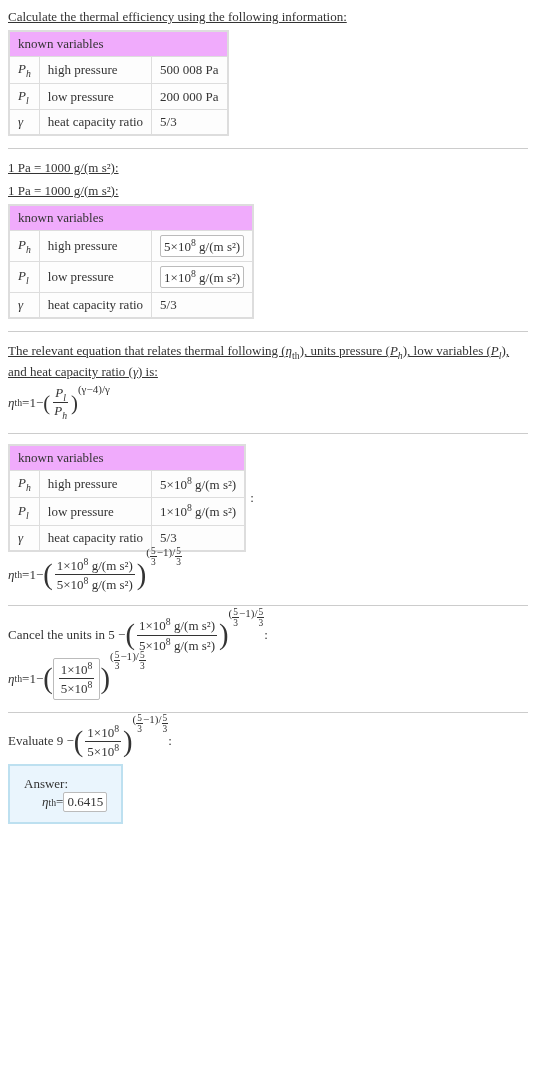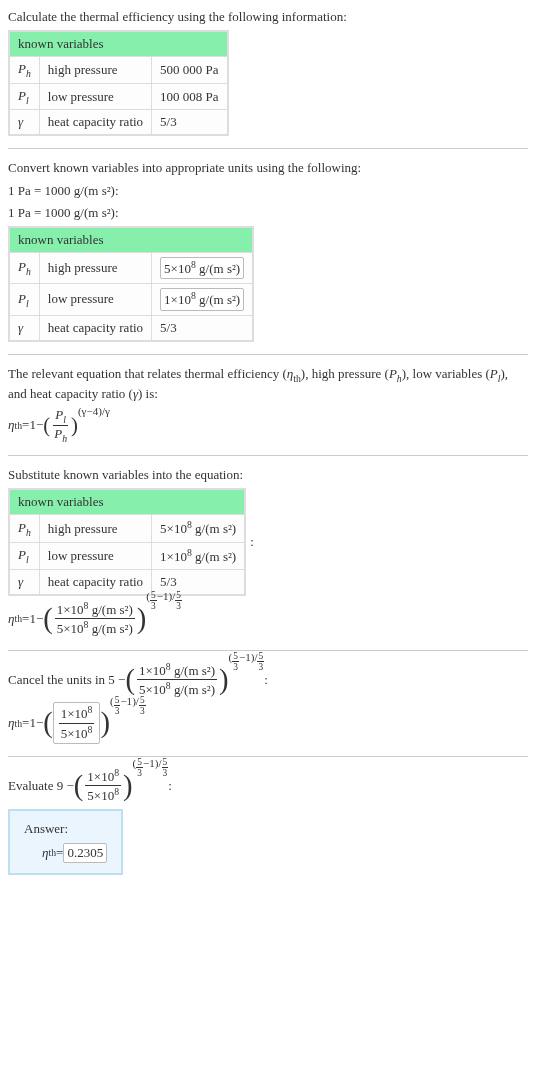--- a/index.html
+++ b/index.html
@@ -1,36 +1,36 @@
 <!DOCTYPE html>
 <html><head>
   <meta charset="utf-8">
   <style>
     * { margin: 0; padding: 0; box-sizing: border-box; }
     body { font-family: Georgia, serif; font-size: 13px; color: #333; padding: 8px; background: #fff; width: 536px; }
     .section { margin-bottom: 12px; }
-    .text-line { margin-bottom: 4px; line-height: 1.4; }
+    .text-line { margin-bottom: 4px; line-height: 1.4; text-decoration: underline; }
     hr { border: none; border-top: 1px solid #ccc; margin: 10px 0; }
     .known-table { border: 2px solid #ddd; border-collapse: collapse; background: #fdfdfd; }
     .known-table th, .known-table td { border: 1px solid #ddd; padding: 4px 8px; text-align: left; font-weight: normal; }
-    .known-table th { background: #86efac; font-weight: normal; }
+    .known-table th { background: #f0abfc; font-weight: normal; }
     .known-header { padding: 4px 8px; font-weight: normal; }
     .sym { font-style: italic; font-family: Georgia, serif; }
     .sub { vertical-align: sub; font-size: 0.75em; }
     .sup { vertical-align: super; font-size: 0.75em; }
     .boxed { border: 1px solid #bbb; border-radius: 2px; padding: 1px 3px; display: inline-block; background: #fff; }
     .eq { display: flex; align-items: center; margin: 4px 0; }
     .frac { display: inline-flex; flex-direction: column; align-items: center; vertical-align: middle; margin: 0 2px; }
     .frac .num { border-bottom: 1px solid #333; padding: 0 2px; text-align: center; }
     .frac .den { padding: 0 2px; text-align: center; }
     .paren-l, .paren-r { font-size: 2.2em; line-height: 0.9; }
     .paren-l-sm, .paren-r-sm { font-size: 1.6em; line-height: 0.9; }
     .inline-flex { display: inline-flex; align-items: center; }
     .answer-box { border: 2px solid #bde0f0; background: #eaf5fd; padding: 10px 14px; display: inline-block; }
-    .answer-box .ans-label { margin-bottom: 6px; display: block; }
+    .answer-box .ans-label { display: block; }
     .answer-box .ans-eq { padding-left: 18px; display: flex; align-items: center; }
     .small-frac { display: inline-flex; flex-direction: column; align-items: center; font-size: 0.85em; }
     .small-frac .num { border-bottom: 1px solid #333; padding: 0 1px; }
     .small-frac .den { padding: 0 1px; }
     .exp-block { display: inline-flex; align-items: flex-start; position: relative; top: -18px; font-size: 0.85em; }
     .exp-block-med { display: inline-flex; align-items: flex-start; position: relative; top: -14px; font-size: 0.85em; }
     .colon-after { margin-left: 4px; }
   </style>
 </head>
 <body>
@@ -38,39 +38,38 @@
 <div class="section">
   <div class="text-line">Calculate the thermal efficiency using the following information:</div>
   <table class="known-table">
     <tbody>
         <tr>
           <th colspan="3" class="known-header">known variables</th>
         </tr>
     <tr>
       <td><span class="sym">P</span><span class="sub sym">h</span></td>
       <td>high pressure</td>
-      <td>500 000 Pa</td>
+      <td>500 008 Pa</td>
     </tr>
     <tr>
       <td><span class="sym">P</span><span class="sub sym">l</span></td>
       <td>low pressure</td>
-      <td>100 008 Pa</td>
+      <td>200 000 Pa</td>
     </tr>
     <tr>
       <td><span class="sym">γ</span></td>
       <td>heat capacity ratio</td>
       <td>5/3</td>
     </tr>
   </tbody>
     </table>
 </div>
 <hr>
 
 <div class="section">
-  <div class="text-line">Convert known variables into appropriate units using the following:</div>
   <div class="text-line">1 Pa = 1000 g/(m s²):</div>
   <div class="text-line">1 Pa = 1000 g/(m s²):</div>
   <table class="known-table">
     <tbody>
         <tr>
           <th colspan="3" class="known-header">known variables</th>
         </tr>
     <tr>
       <td><span class="sym">P</span><span class="sub sym">h</span></td>
       <td>high pressure</td>
@@ -86,21 +85,21 @@
       <td>heat capacity ratio</td>
       <td>5/3</td>
     </tr>
   </tbody>
     </table>
 </div>
 <hr>
 
 <div class="section">
   <div class="text-line">
-    <span>The relevant equation that relates thermal efficiency (</span><span class="sym">η</span><span class="sub">th</span><span>), high pressure (</span><span class="sym">P</span><span class="sub sym">h</span><span>), low variables (</span><span class="sym">P</span><span class="sub sym">l</span><span>), and heat capacity ratio (</span><span class="sym">γ</span><span>) is:</span>
+    <span>The relevant equation that relates thermal following (</span><span class="sym">η</span><span class="sub">th</span><span>), units pressure (</span><span class="sym">P</span><span class="sub sym">h</span><span>), low variables (</span><span class="sym">P</span><span class="sub sym">l</span><span>), and heat capacity ratio (</span><span class="sym">γ</span><span>) is:</span>
   </div>
   <div class="eq">
     <span class="sym">η</span>
       <span class="sub">th</span>
     <span> = </span>
     <span>1</span>
     <span> − </span>
     <span class="inline-flex">
       <span class="paren-l-sm">(</span>
       <span class="frac">
@@ -108,21 +107,20 @@
         <span class="den"><span class="sym">P</span><span class="sub sym">h</span></span>
       </span>
       <span class="paren-r-sm">)</span>
     </span>
     <span class="exp-block-med">(γ−4)/γ</span>
   </div>
 </div>
 <hr>
 
 <div class="section">
-  <div class="text-line">Substitute known variables into the equation:</div>
   <div class="inline-flex">
     <table class="known-table">
       <tbody>
           <tr>
             <th colspan="3" class="known-header">known variables</th>
           </tr>
       <tr>
         <td><span class="sym">P</span><span class="sub sym">h</span></td>
         <td>high pressure</td>
         <td><span>5×10</span><span class="sup">8</span><span> g/(m s²)</span></td>
@@ -240,16 +238,16 @@
         </span>
     </span>
     <span>:</span>
   </div>
   <div class="answer-box">
     <span class="ans-label">Answer:</span>
     <span class="ans-eq">
       <span class="sym">η</span>
         <span class="sub">th</span>
       <span> = </span>
-      <span class="boxed">0.2305</span>
+      <span class="boxed">0.6415</span>
     </span>
   </div>
 </div>
 
 </body></html>

